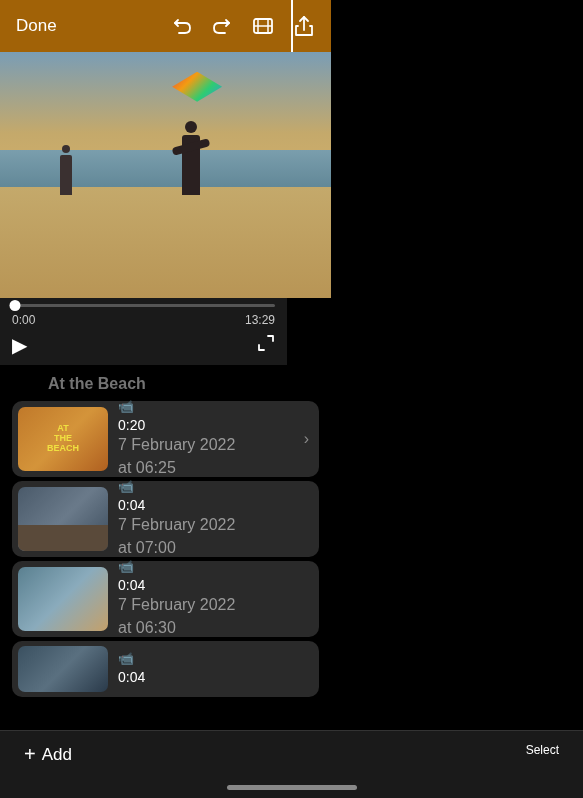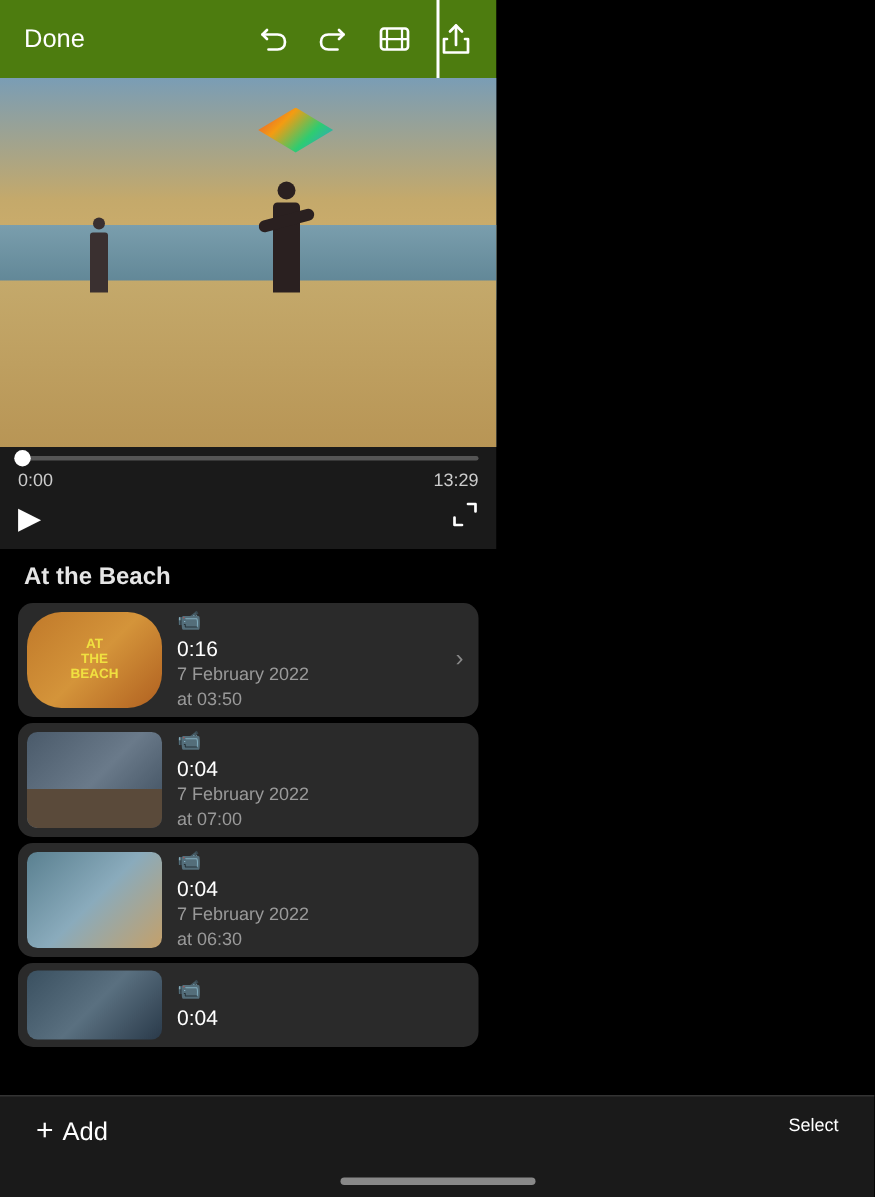--- a/index.html
+++ b/index.html
@@ -14,21 +14,21 @@
       position: relative;
     }
 
     
     .toolbar {
       display: flex;
       align-items: center;
       justify-content: space-between;
       padding: 0 16px;
       height: 52px;
-      background: #4d7c0f;
+      background: #a16207;
     }
     .toolbar-right { display: flex; align-items: center; gap: 18px; }
     .done-btn {
       font-size: 17px;
       color: #fff;
       background: none;
       border: none;
       cursor: pointer;
     }
     .toolbar-icon {
@@ -145,21 +145,21 @@
       top: -10px;
       left: 2px;
       width: 8px;
       height: 8px;
       background: #3a3030;
       border-radius: 50%;
     }
 
     
     .playback-bar {
-      width: 331px;
+      width: 287px;
       background: #1a1a1a;
       padding: 6px 12px 4px;
     }
     .progress-track {
       width: 100%;
       height: 3px;
       background: #555;
       border-radius: 2px;
       position: relative;
       margin-bottom: 6px;
@@ -206,21 +206,22 @@
       color: #fff;
       font-size: 16px;
       cursor: pointer;
     }
 
     
     .section-title {
       padding: 10px 16px 8px;
       font-size: 16px;
       font-weight: 600;
-      color: #e5e5e5;
+      color: #737373;
+      margin-left: 32px;
     }
 
     
     .clip-list {
       padding: 0 12px;
       display: flex;
       flex-direction: column;
       gap: 4px;
     }
 
@@ -243,21 +244,20 @@
       flex-shrink: 0;
       position: relative;
     }
 
     
     .thumb-1 {
       background: linear-gradient(135deg, #c0792a 0%, #d4943a 50%, #b06020 100%);
       display: flex;
       flex-direction: column;
       justify-content: center;
-      border-radius: 23px;
     }
     .thumb-1-text {
       font-size: 9px;
       font-weight: 800;
       color: #f0e040;
       text-align: center;
       line-height: 1.1;
       text-transform: uppercase;
     }
 
@@ -293,21 +293,21 @@
       margin-bottom: 2px;
       color: #bbb;
     }
     .clip-duration {
       font-size: 14px;
       font-weight: 500;
       color: #fff;
       line-height: 1.3;
     }
     .clip-date {
-      font-size: 12px;
+      font-size: 16px;
       color: #999;
       line-height: 1.4;
     }
 
     .clip-chevron {
       color: #888;
       font-size: 16px;
       margin-left: 4px;
     }
 
@@ -451,22 +451,22 @@
   <div class="section-title">At the Beach</div>
 
   <div class="clip-list">
 
     <div class="clip-item">
       <div class="clip-thumbnail thumb-1">
         <div class="thumb-1-text">At<br>the<br>Beach</div>
       </div>
       <div class="clip-info">
         <div class="clip-video-icon">📹</div>
-        <div class="clip-duration">0:16</div>
-        <div class="clip-date"><span>7 February 2022</span><br><span>at 03:50</span></div>
+        <div class="clip-duration">0:20</div>
+        <div class="clip-date"><span>7 February 2022</span><br><span>at 06:25</span></div>
       </div>
       <div class="clip-chevron">›</div>
     </div>
 
     <div class="clip-item">
       <div class="clip-thumbnail thumb-2"></div>
       <div class="clip-info">
         <div class="clip-video-icon">📹</div>
         <div class="clip-duration">0:04</div>
         <div class="clip-date"><span>7 February 2022</span><br><span>at 07:00</span></div>

